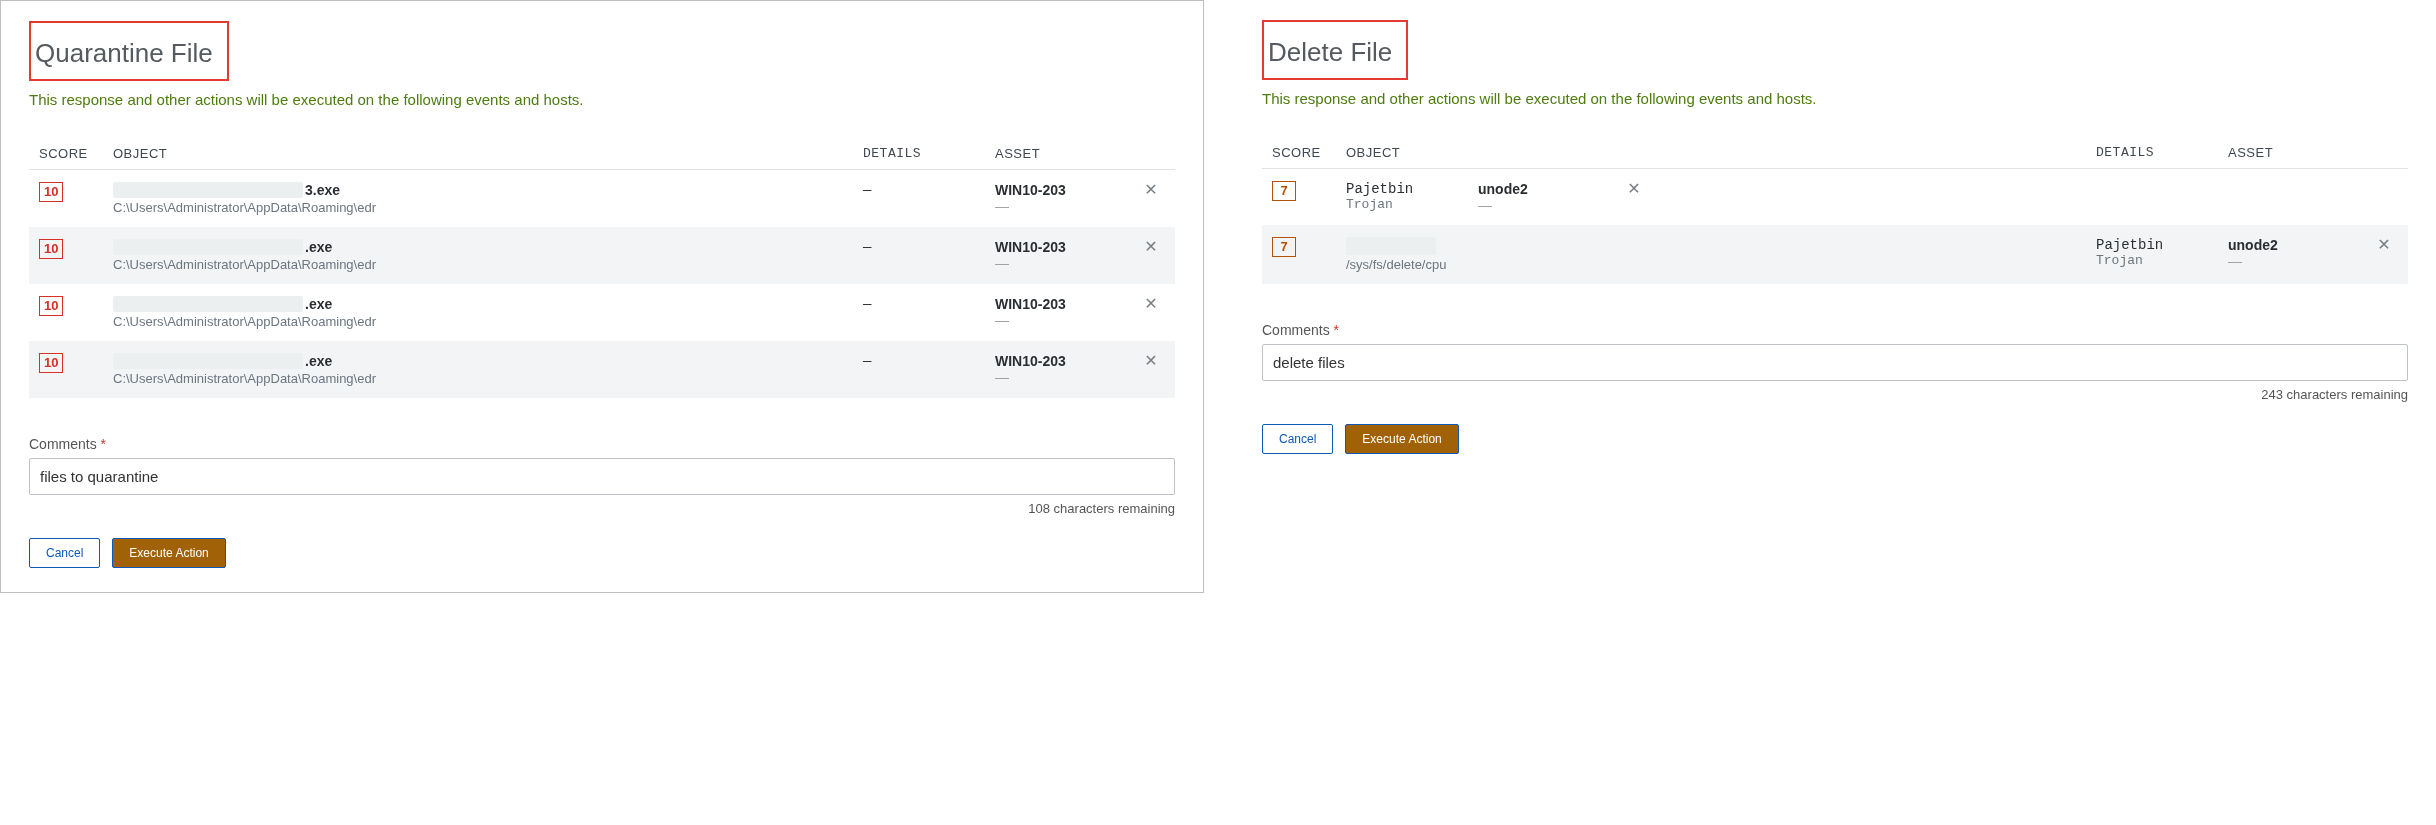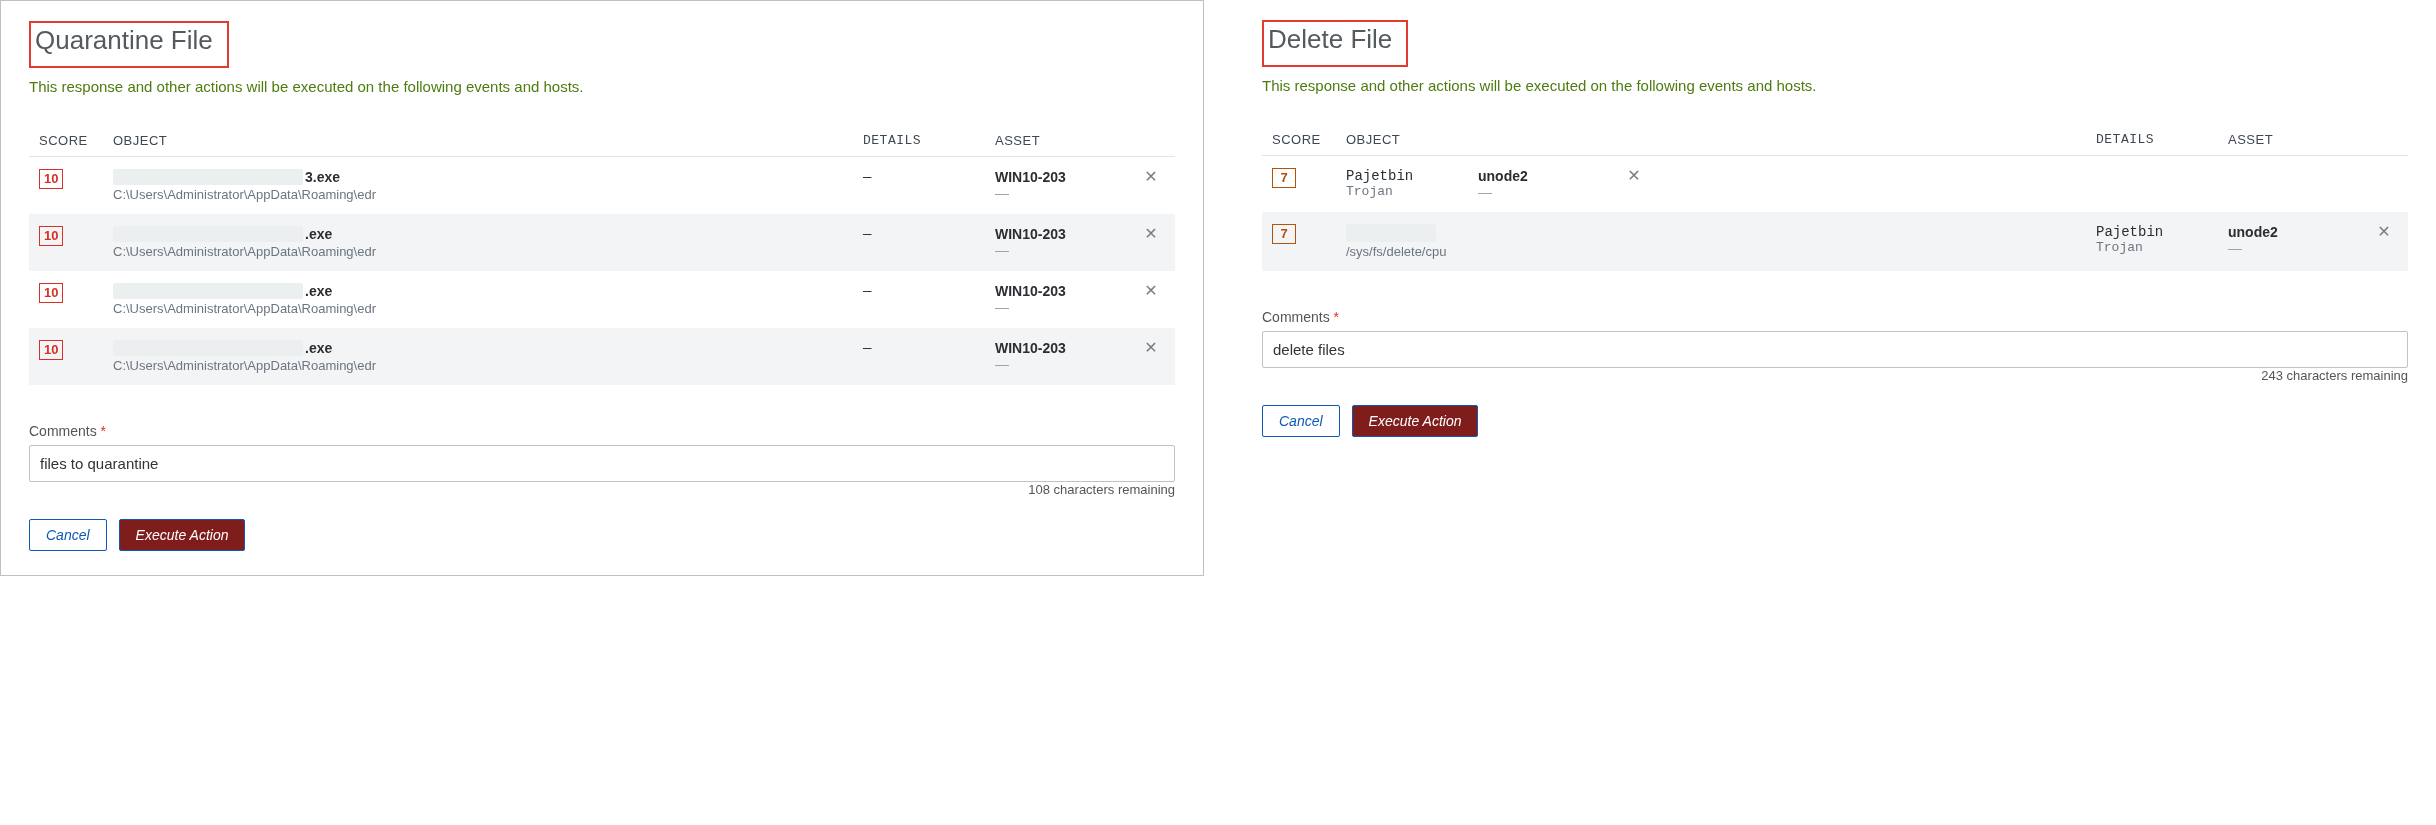--- a/index.html
+++ b/index.html
@@ -22,21 +22,21 @@
       background: #fff;
       position: relative;
     }
     .panel.bordered {
       border: 1px solid #bfbfbf;
     }
     .dialog-title {
       font-size: 26px;
       font-weight: 400;
       color: #555a5f;
-      margin: 0 0 8px 0;
+      margin: 13px 0 8px 0;
       display: inline-block;
       padding: 2px 8px 2px 2px;
     }
     .title-wrap {
       display: inline-block;
       border: 2px solid #e23b2f;
       padding: 0 6px 0 2px;
       margin-bottom: 10px;
     }
     .subtitle {
@@ -121,41 +121,41 @@
       border:1px solid #bfc3c7;
       border-radius:2px;
       font-size:15px;
       color:#333;
       outline:none;
     }
     .chars-remaining{
       text-align:right;
       font-size:13px;
       color:#555;
+      margin-top:6px;
     }
     .btn-row{
       display:flex;
       gap:12px;
       margin-top:22px;
     }
     .btn {
-      font-size:14px;
+      font-size:12px;
       padding: 7px 16px;
       border-radius:2px;
       cursor:pointer;
       border:1px solid transparent;
-      font-style:italic;
     }
     .btn-secondary{
       background:#fff;
       color:#0e59b6;
       border:1px solid #0e59b6;
     }
     .btn-primary{
-      background:#7f1d1d;
+      background:#a16207;
       color:#fff;
       border:1px solid #0e59b6;
     }
     .col-details .detail-main { color:#2a2e33; }
     .col-details .detail-sub { color:#6b7680; font-size:13px; }
   </style>
 </head>
 <body>
 
 <div class="container">

